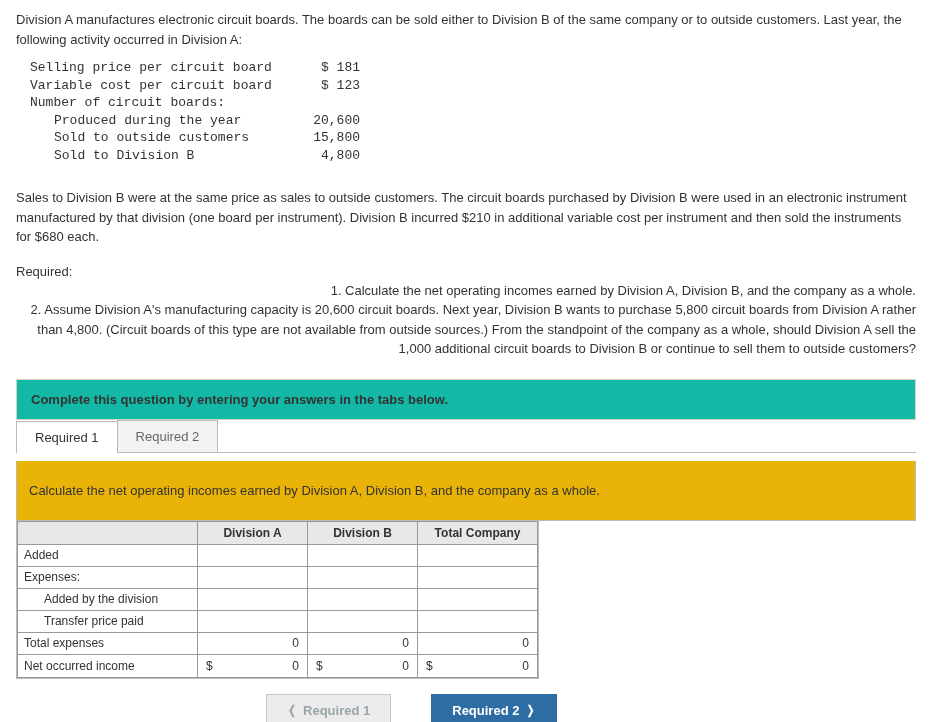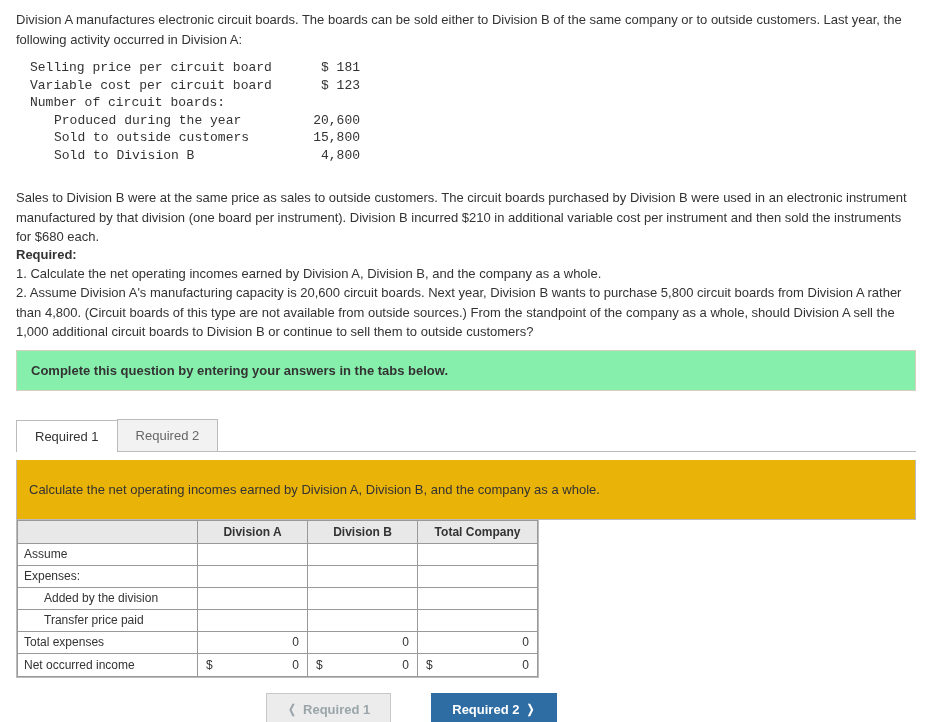--- a/index.html
+++ b/index.html
@@ -16,28 +16,27 @@
       font-family: "Courier New", monospace;
       font-size: 13px;
       margin: 6px 0 24px 14px;
       line-height: 1.35;
     }
     .data-row { display: flex; }
     .data-label { width: 260px; }
     .data-label.indent { padding-left: 24px; width: 260px; }
     .data-value { width: 70px; text-align: right; }
     .paragraph { line-height: 1.5; margin-bottom: 0; }
-    .req-heading { font-weight: bold; margin-bottom: 2px; }
-    .req-list { line-height: 1.5; margin-bottom: 8px; }
+    .req-heading { font-weight: normal; margin-bottom: 2px; margin-top: 17px; }
+    .req-list { line-height: 1.5; margin-bottom: 20px; text-align: right; }
     .instruction-bar {
-      background: #86efac;
+      background: #14b8a6;
       border: 1px solid #d8d0be;
       padding: 12px 14px;
       font-weight: bold;
-      margin-bottom: 28px;
     }
     .tabs-row { display: flex; border-bottom: 1px solid #bbb; margin-bottom: 0; }
     .tab {
       border: 1px solid #bbb;
       border-bottom: none;
       padding: 8px 18px;
       font-size: 13px;
       background: #fff;
       cursor: pointer;
       margin-right: -1px;
@@ -140,21 +139,21 @@
 <div class="calc-wrap">
 <table class="calc-table">
   <tbody>
         <tr>
     <th class="row-label corner-label"></th>
     <th class="col-a">Division A</th>
     <th class="col-b">Division B</th>
     <th class="col-c">Total Company</th>
   </tr>
   <tr>
-    <td class="row-label">Assume</td>
+    <td class="row-label">Added</td>
     <td class="col-data"></td>
     <td class="col-data"></td>
     <td class="col-data"></td>
   </tr>
   <tr>
     <td class="row-label">Expenses:</td>
     <td class="col-data"></td>
     <td class="col-data"></td>
     <td class="col-data"></td>
   </tr>

